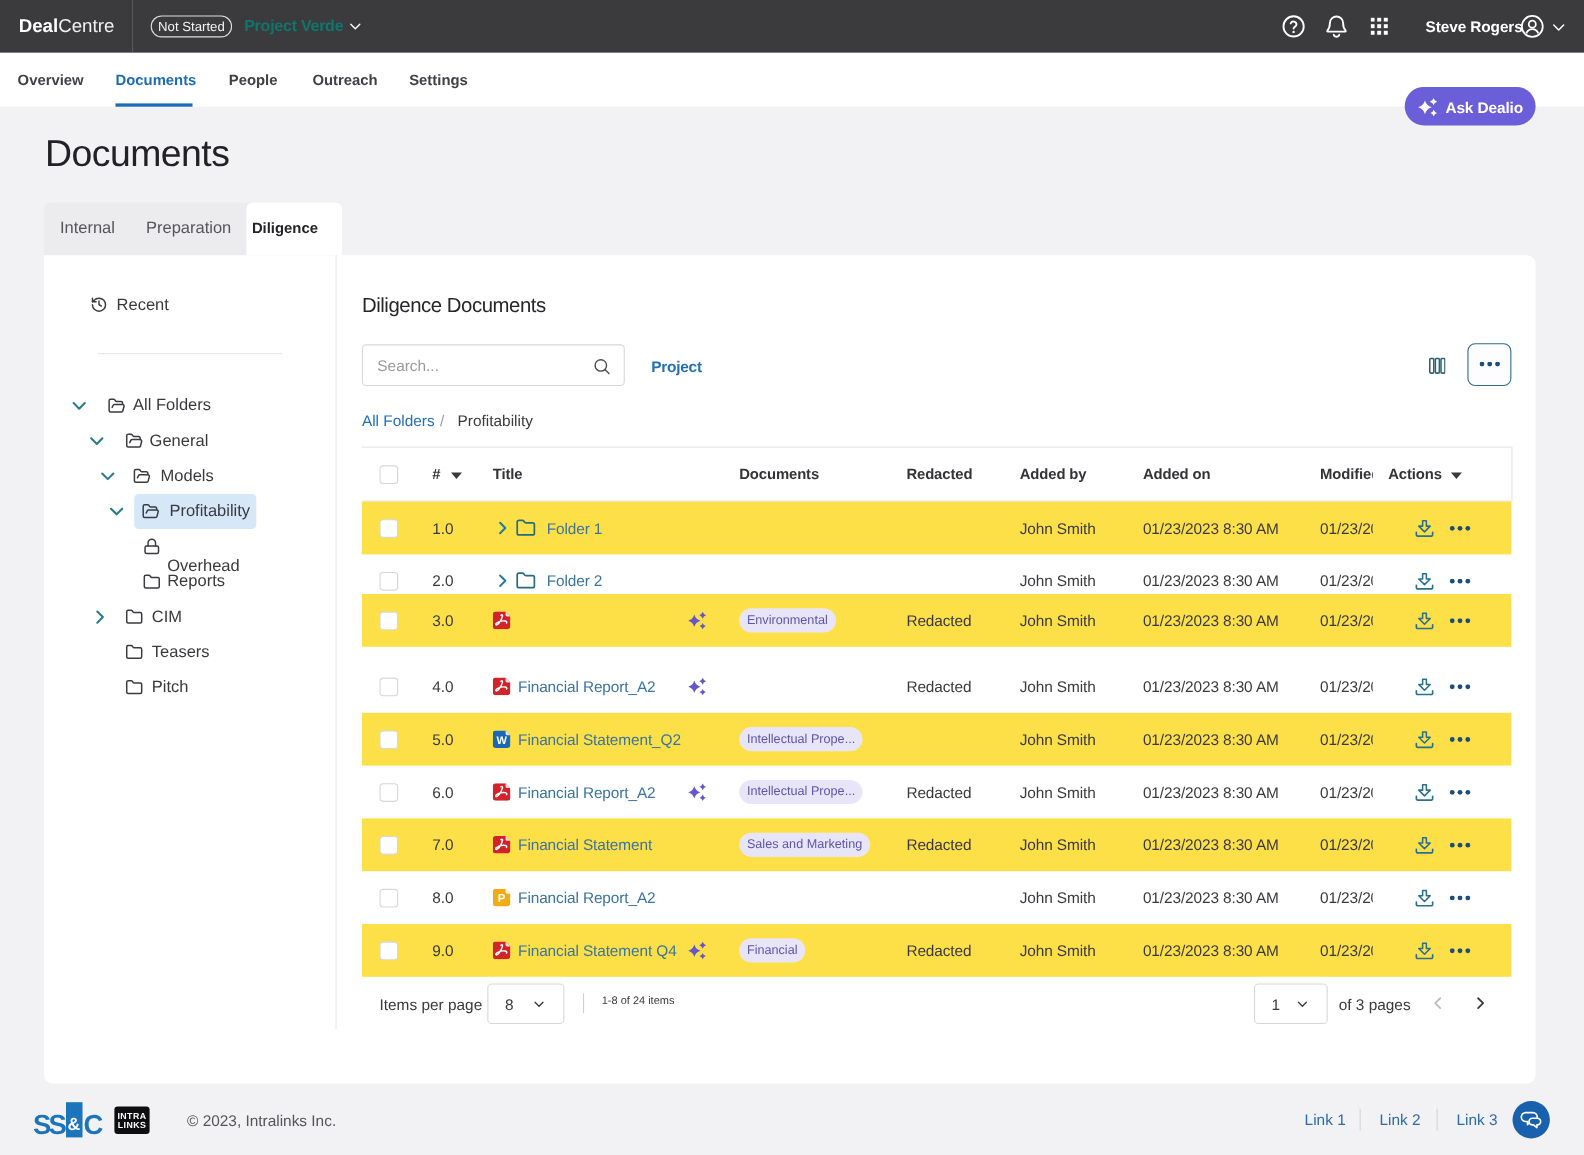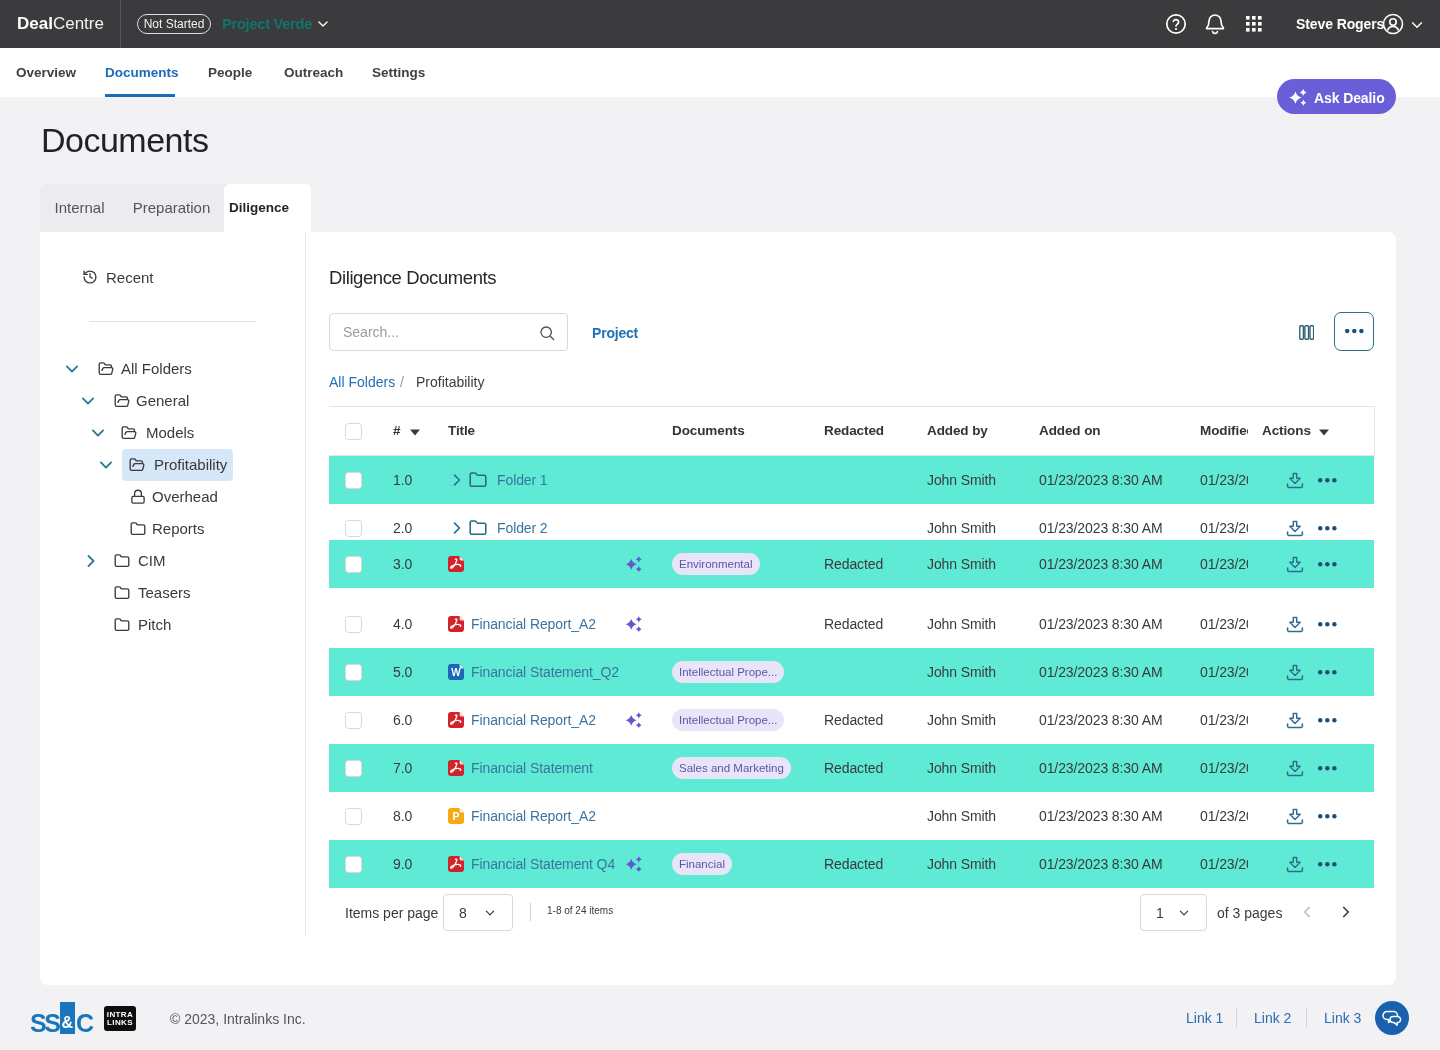--- a/index.html
+++ b/index.html
@@ -3,21 +3,21 @@
 *{margin:0;padding:0;box-sizing:border-box}
 html,body{width:1440px;height:1050px;overflow:hidden}
 body{font-family:"Liberation Sans",sans-serif;background:#f2f1f4;position:relative}
 .abs{position:absolute}
 .topbar{left:0;top:0;width:1440px;height:48px;background:#3b3b3d}
 .nav{left:0;top:48px;width:1440px;height:49px;background:#fff}
 .navitem{top:48px;height:49px;line-height:49px;font-size:13.5px;font-weight:700;color:#404046;letter-spacing:0}
 .panel{left:40px;top:232px;width:1356px;height:753px;background:#fff;border-radius:0 8px 8px 8px}
 .t15{font-size:15px;color:#3a3a3e}
 .row{left:329px;width:1045px;height:48px}
-.rowodd{background:#5eead4}
+.rowodd{background:#fde047}
 .cell{position:absolute;top:0;height:48px;line-height:48px;font-size:14px;color:#3a3a3e;white-space:nowrap;letter-spacing:-.1px}
 .link{color:#3a74a0}
 .pill{position:absolute;top:13px;height:22px;line-height:22px;border-radius:11px;background:#e9e5f9;color:#5d55a8;font-size:11.5px;padding:0 7px;letter-spacing:0}
 .cb{position:absolute;left:16px;top:15.5px;width:17px;height:17px;border:1.5px solid #d7d7db;border-radius:3.5px;background:#fff}
 .hdr{position:absolute;top:0;height:48px;line-height:48px;font-size:13.5px;font-weight:700;color:#333338;white-space:nowrap;letter-spacing:-.1px}
 .selbox{position:absolute;border:1px solid #d8d8db;border-radius:4px;background:#fff;height:37px}
 .ftlink{position:absolute;top:1010px;font-size:14px;color:#2b6cb0}
 .ftsep{position:absolute;top:1008px;width:1px;height:20px;background:#d4d4d8}
 </style></head><body>
 <div class="abs topbar"></div>
@@ -112,21 +112,21 @@
     <path d="M6 9l6 6 6-6" stroke="#2a7c8d" stroke-width="2.2" stroke-linecap="round" stroke-linejoin="round"></path>
   </svg>
 <svg class="abs" style="left:125px;top:453px;transform:scale(.68)" width="24" height="24" viewBox="0 0 24 24" fill="none">
     <path d="m6 14 1.45-2.9A2 2 0 0 1 9.24 10H20a2 2 0 0 1 1.94 2.5l-1.55 6a2 2 0 0 1-1.94 1.5H4a2 2 0 0 1-2-2V5a2 2 0 0 1 2-2h3.9a2 2 0 0 1 1.69.9l.81 1.2a2 2 0 0 0 1.67.9H18a2 2 0 0 1 2 2v2" stroke="#3a3a40" stroke-width="2" stroke-linecap="round" stroke-linejoin="round"></path>
   </svg>
 <div class="abs t15" style="left:154px;top:456px">Profitability</div>
 <svg class="abs" style="left:126px;top:485px;transform:scale(.68)" width="24" height="24" viewBox="0 0 24 24" fill="none">
     <rect x="3" y="11" width="18" height="10" rx="2" stroke="#3a3a40" stroke-width="2"></rect>
     <path d="M7 11V7a5 5 0 0 1 10 0v4" stroke="#3a3a40" stroke-width="2" stroke-linecap="round"></path>
   </svg>
-<div class="abs t15" style="left:152px;top:488px">Overhead</div>
+<div class="abs t15" style="left:152px;top:506px">Overhead</div>
 <svg class="abs" style="left:126px;top:517px;transform:scale(.68)" width="24" height="24" viewBox="0 0 24 24" fill="none">
     <path d="M20 20a2 2 0 0 0 2-2V8a2 2 0 0 0-2-2h-7.9a2 2 0 0 1-1.69-.9L9.6 3.9A2 2 0 0 0 7.93 3H4a2 2 0 0 0-2 2v13a2 2 0 0 0 2 2Z" stroke="#3a3a40" stroke-width="2" stroke-linecap="round" stroke-linejoin="round"></path>
   </svg>
 <div class="abs t15" style="left:152px;top:520px">Reports</div>
 <svg class="abs" style="left:79px;top:549px;transform:scale(.85)" width="24" height="24" viewBox="0 0 24 24" fill="none">
     <path d="M9 6l6 6-6 6" stroke="#2a7c8d" stroke-width="2.2" stroke-linecap="round" stroke-linejoin="round"></path>
   </svg>
 <svg class="abs" style="left:110px;top:549px;transform:scale(.68)" width="24" height="24" viewBox="0 0 24 24" fill="none">
     <path d="M20 20a2 2 0 0 0 2-2V8a2 2 0 0 0-2-2h-7.9a2 2 0 0 1-1.69-.9L9.6 3.9A2 2 0 0 0 7.93 3H4a2 2 0 0 0-2 2v13a2 2 0 0 0 2 2Z" stroke="#3a3a40" stroke-width="2" stroke-linecap="round" stroke-linejoin="round"></path>
   </svg>

